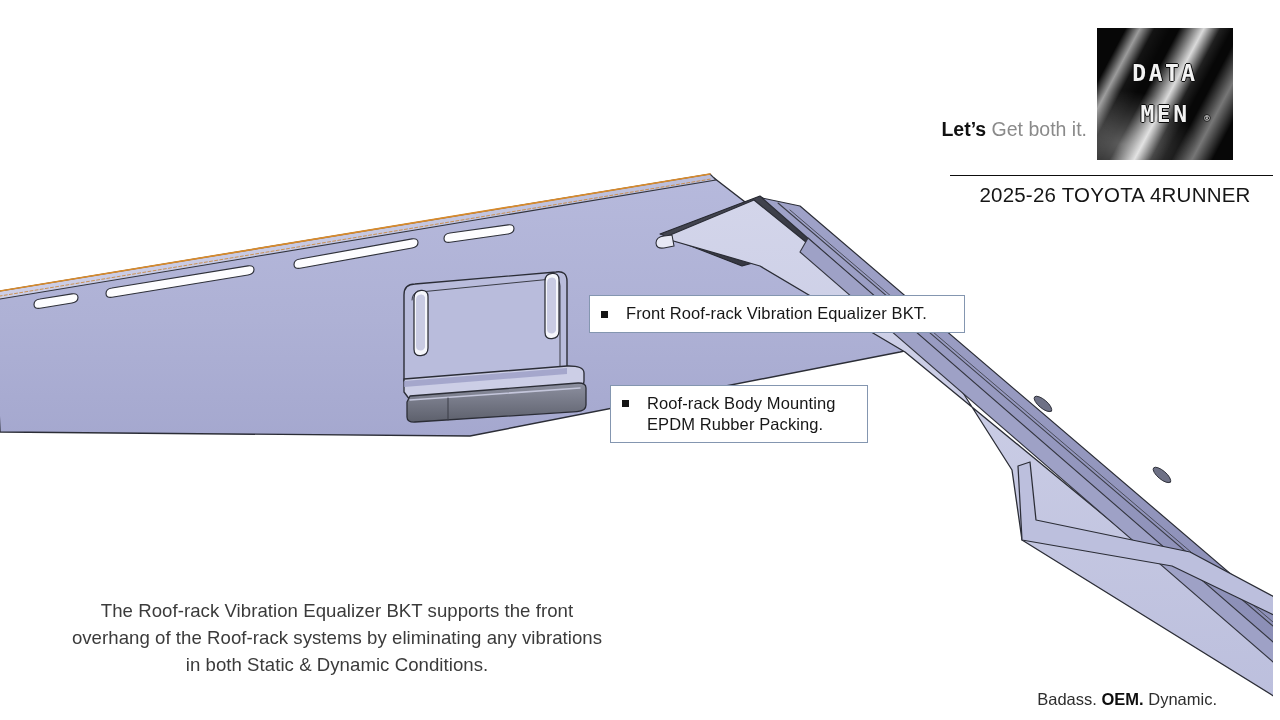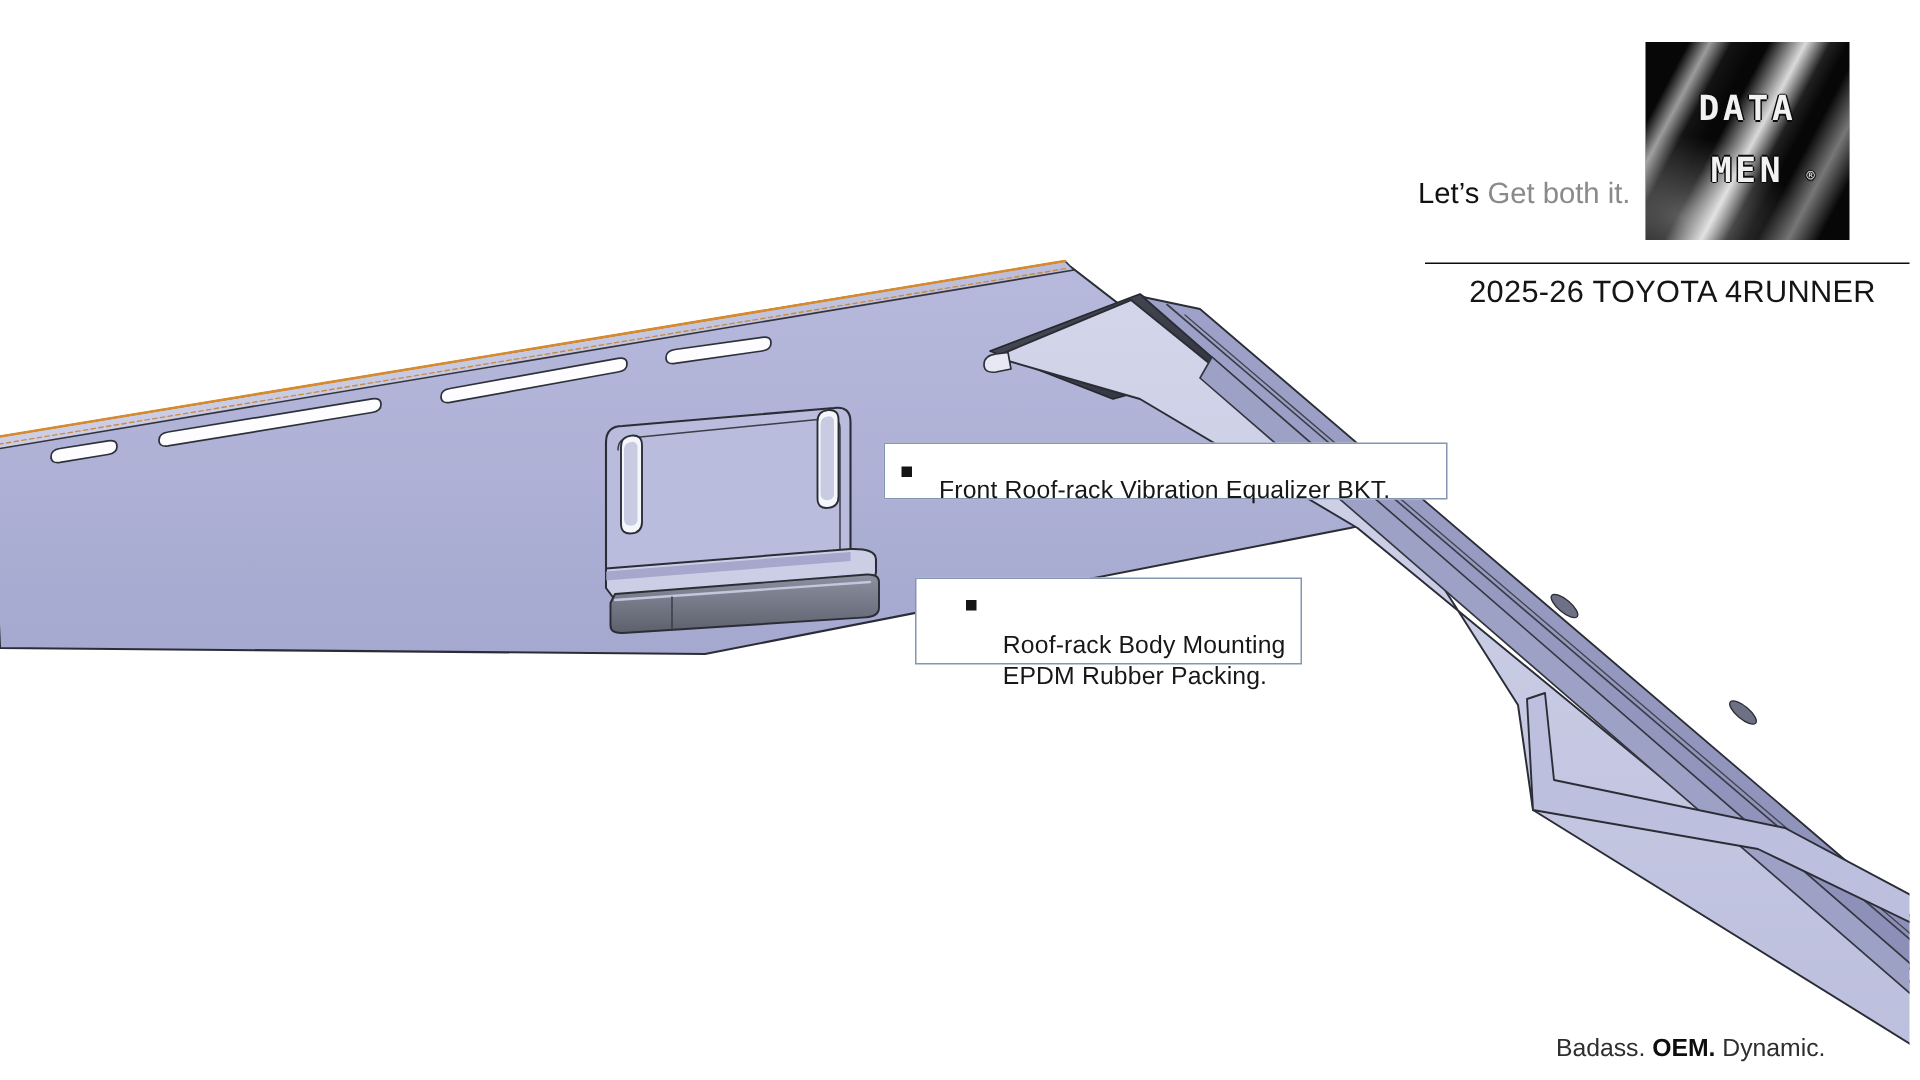--- a/index.html
+++ b/index.html
@@ -101,21 +101,21 @@
     position: absolute;
     right: 186px;
     top: 92px;
     white-space: nowrap;
     font-size: 19.5px;
     line-height: 1;
     color: #8a8a8a;
   }
   #tagline .lets {
     color: #111111;
-    font-weight: normal;
+    font-weight: bold;
   }
 
   #brand-divider {
     position: absolute;
     left: 950px;
     top: 175px;
     width: 330px;
     height: 0;
     border-top: 1.6px solid #0d0d0d;
   }
@@ -194,38 +194,36 @@
     height: 7px;
     background: #151515;
     margin-top: 7px;
     margin-right: 18px;
   }
   .callout .callout-text {
     font-size: 16.5px;
     line-height: 1.28;
     color: #171717;
     letter-spacing: 0.1px;
-    margin-top: 27px;
   }
 
   #callout-bracket {
     left: 589px;
     top: 295px;
     width: 376px;
     height: 38px;
     align-items: center;
   }
   #callout-bracket .bullet { margin-top: 0; }
 
   #callout-epdm {
     left: 610px;
     top: 385px;
     width: 258px;
     height: 58px;
-    justify-content: flex-end;
   }
 
   
   #headline {
     position: absolute;
     left: 14px;
     top: 516px;
     width: 646px;
     text-align: center;
     font-size: 27.5px;
@@ -381,16 +379,21 @@
     <span class="bullet"></span>
     <span class="callout-text">Front Roof-rack Vibration Equalizer BKT.</span>
   </div>
 
   <div class="callout" id="callout-epdm">
     <span class="bullet"></span>
     <span class="callout-text"><span>Roof-rack Body Mounting</span><br><span>EPDM Rubber Packing.</span></span>
   </div>
 
 
+  <div id="subcopy">
+    <span class="copy-line">The Roof-rack Vibration Equalizer BKT supports the front</span>
+    <span class="copy-line">overhang of the Roof-rack systems by eliminating any vibrations</span>
+    <span class="copy-line">in both Static &amp; Dynamic Conditions.</span>
+  </div>
 
   <div id="footer-slogan"><span>Badass. </span><span class="oem">OEM.</span><span> Dynamic.</span></div>
 
 </div>
 
 </body></html>

